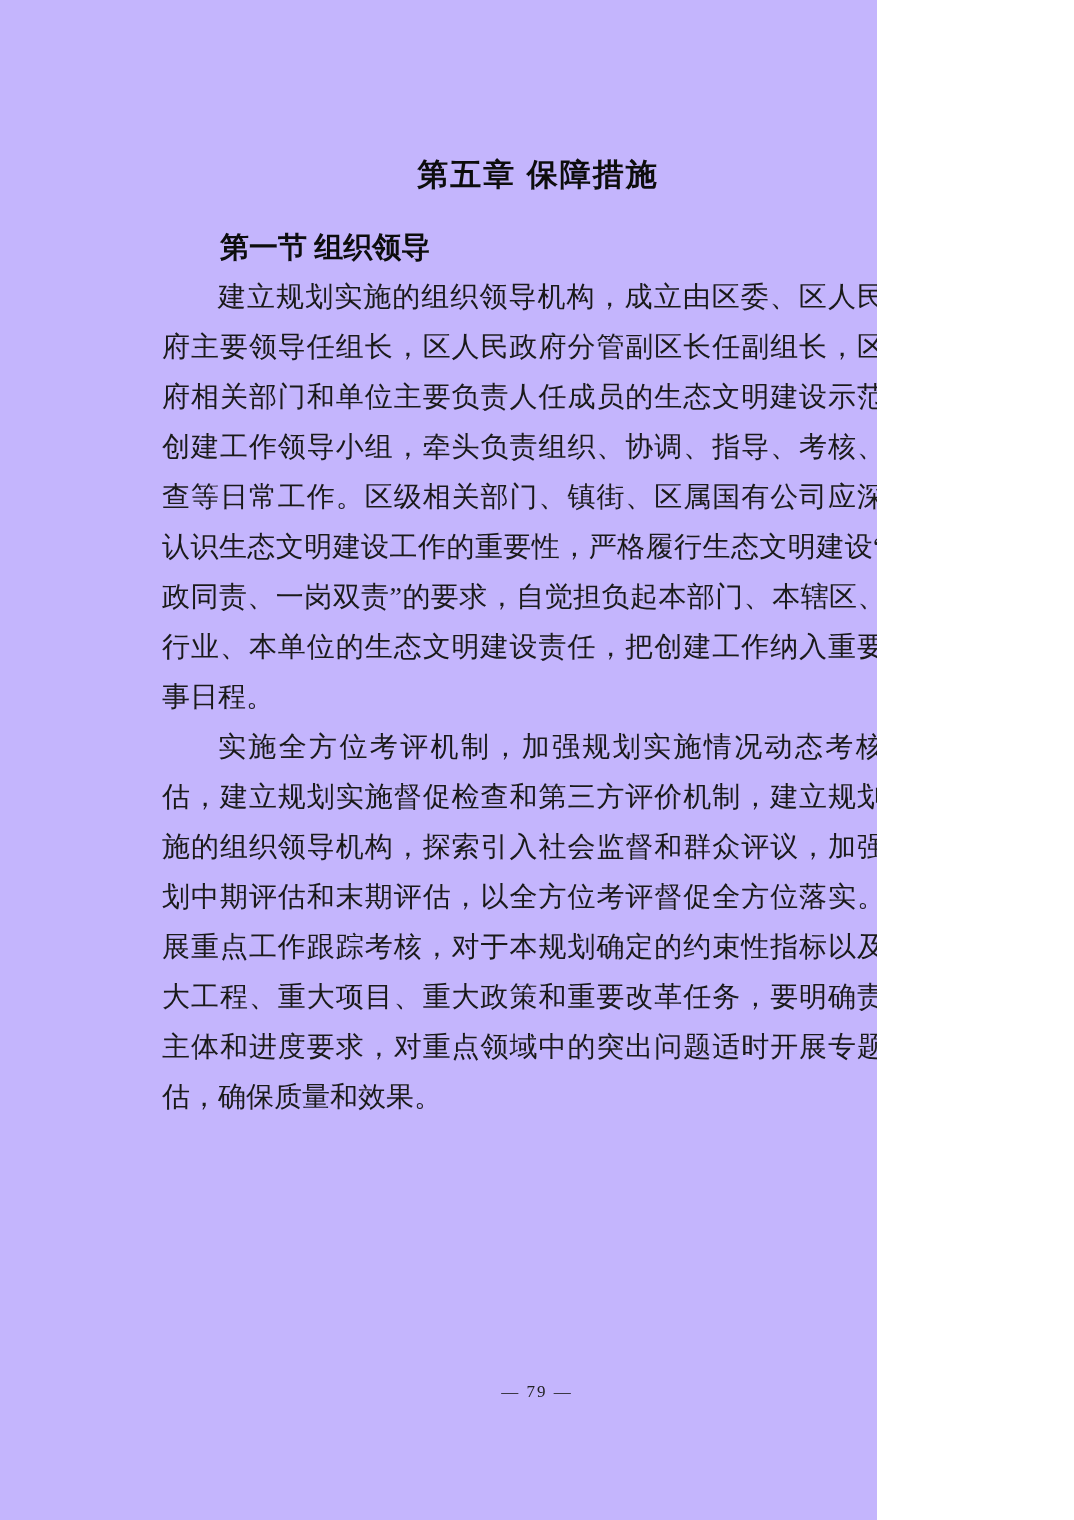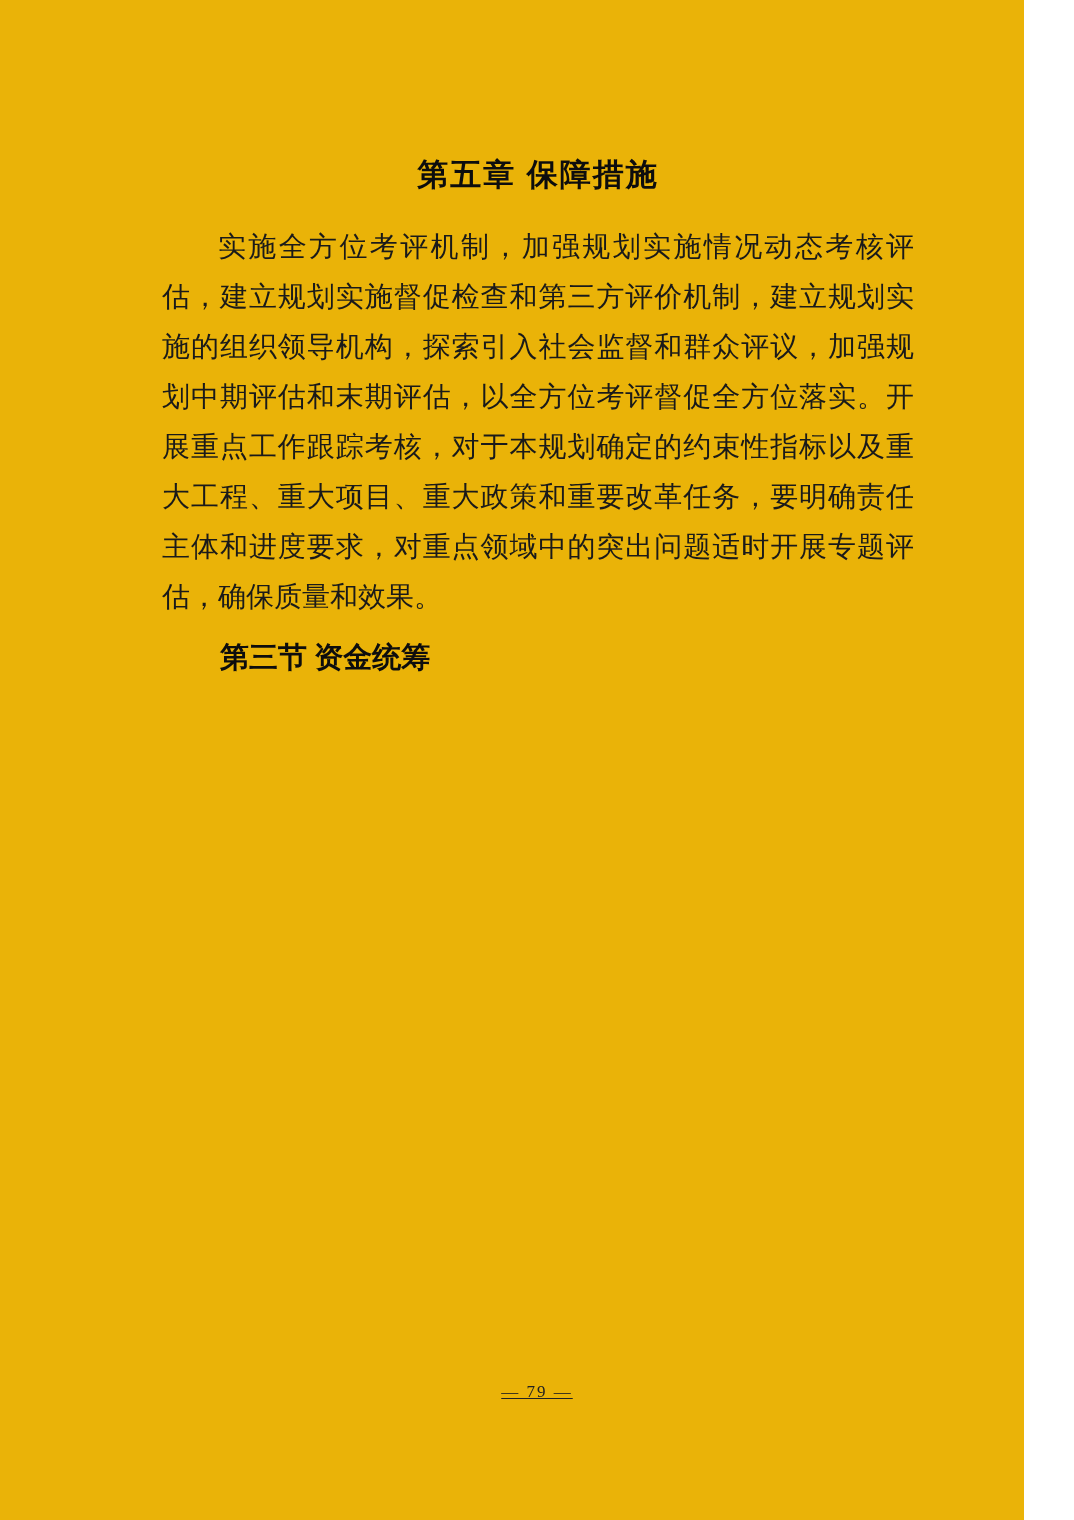--- a/index.html
+++ b/index.html
@@ -2,23 +2,23 @@
 <html><head>
 <meta charset="utf-8">
 <style>
   html, body {
     margin: 0;
     padding: 0;
     background: #ffffff;
   }
   .page {
     position: relative;
-    width: 1024px;
+    width: 877px;
     height: 1520px;
-    background: #eab308;
+    background: #c4b5fd;
     overflow: hidden;
     font-family: "Liberation Serif", "DejaVu Serif", serif;
     color: #111111;
   }
   .content {
     position: absolute;
     left: 162px;
     top: 150px;
     width: 752px;
   }
@@ -53,36 +53,38 @@
   .page-number {
     position: absolute;
     left: 0;
     top: 1382px;
     width: 1074px;
     text-align: center;
     font-size: 17px;
     letter-spacing: 2px;
     color: #222222;
     font-family: "Liberation Serif", "DejaVu Serif", serif;
-    text-decoration: underline;
   }
 </style>
 </head>
 <body>
 
 <div class="page">
   <div class="content">
 
     <h1 class="doc-title">第五章 保障措施</h1>
 
+    <div>
+      <h2 class="section-heading">第一节 组织领导</h2>
+      <p class="para">建立规划实施的组织领导机构，成立由区委、区人民政府主要领导任组长，区人民政府分管副区长任副组长，区政府相关部门和单位主要负责人任成员的生态文明建设示范区创建工作领导小组，牵头负责组织、协调、指导、考核、督查等日常工作。区级相关部门、镇街、区属国有公司应深刻认识生态文明建设工作的重要性，严格履行生态文明建设“党政同责、一岗双责”的要求，自觉担负起本部门、本辖区、本行业、本单位的生态文明建设责任，把创建工作纳入重要议事日程。</p>
+    </div>
 
     <div>
       <p class="para">实施全方位考评机制，加强规划实施情况动态考核评估，建立规划实施督促检查和第三方评价机制，建立规划实施的组织领导机构，探索引入社会监督和群众评议，加强规划中期评估和末期评估，以全方位考评督促全方位落实。开展重点工作跟踪考核，对于本规划确定的约束性指标以及重大工程、重大项目、重大政策和重要改革任务，要明确责任主体和进度要求，对重点领域中的突出问题适时开展专题评估，确保质量和效果。</p>
     </div>
 
     <div>
-      <h2 class="section-heading">第三节 资金统筹</h2>
     </div>
 
   </div>
 
   <div class="page-number">— 79 —</div>
 </div>
 
 </body></html>

